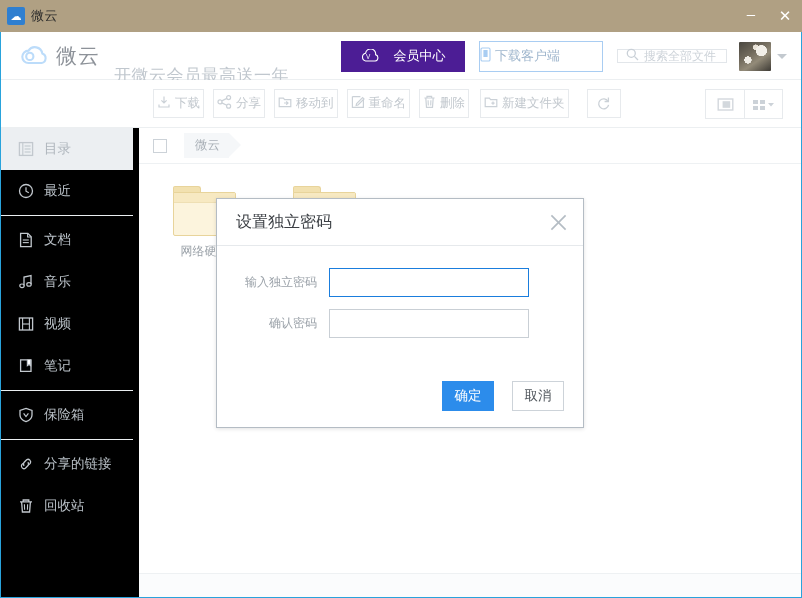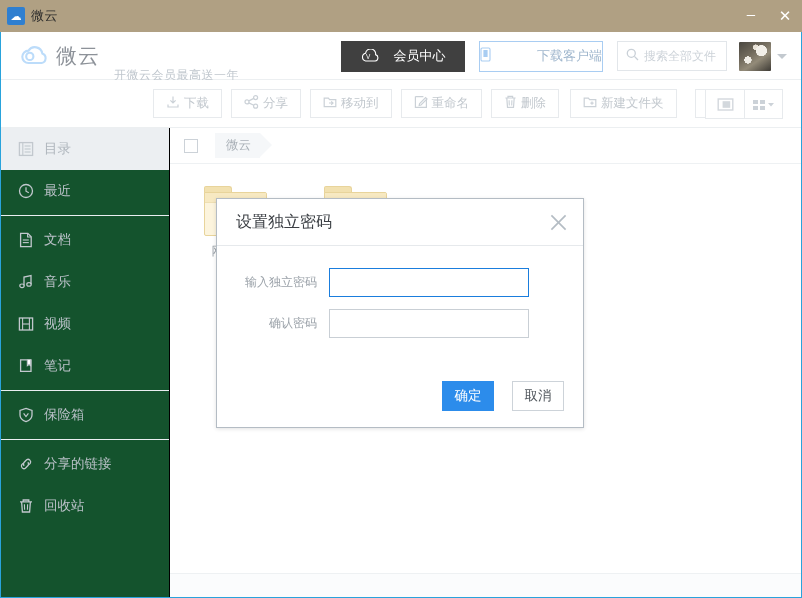--- a/index.html
+++ b/index.html
@@ -77,52 +77,52 @@
     width: 30px; height: 24px;
     position: relative; margin-right: 7px;
   }
   .brand-logo svg { display: block; }
   .brand-text {
     font-size: 21px; color: #8d9299;
     font-weight: normal; letter-spacing: 1px;
   }
   .brand-slogan {
     margin-left: 14px;
-    font-size: 12px; color: #c0c7ce;
+    font-size: 17px; color: #c0c7ce;
     letter-spacing: 0.5px;
     margin-top: 40px;
   }
 
   .hdr-right {
     position: absolute; right: 0; top: 0;
     height: 48px; display: flex; align-items: center;
   }
   .vip-btn {
     height: 31px; min-width: 124px;
-    background: #404040;
+    background: #4c1d95;
     color: #ffffff;
     font-size: 13px;
     display: flex; align-items: center; justify-content: center;
     gap: 14px;
     cursor: pointer;
   }
   .vip-btn .vipicon { display: flex; }
   .dl-btn {
     height: 31px; min-width: 124px;
     margin-left: 14px;
     border: 1px solid #a9cdf2;
     color: #9fb6cd;
     font-size: 13px;
     background: #ffffff;
-    display: flex; align-items: center; justify-content: space-between;
+    display: flex; align-items: center; justify-content: flex-start;
     gap: 4px;
     cursor: pointer;
   }
   .search-box {
-    height: 30px; width: 110px;
+    height: 14px; width: 110px;
     margin-left: 14px;
     border: 1px solid #e2e6ea;
     background: #ffffff;
     display: flex; align-items: center;
     padding-left: 8px; gap: 5px;
     cursor: text;
   }
   .search-box .ph { font-size: 12px; color: #cdd3d9; }
   .avatar-wrap {
     margin-left: 12px; margin-right: 14px;
@@ -164,21 +164,21 @@
     cursor: pointer;
   }
   .tb-group { display: flex; align-items: center; margin-left: 152px; gap: 9px; }
   .tool-btn {
     height: 29px;
     border: 1px solid #e7eaed;
     background: #ffffff;
     color: #c2c8ce;
     font-size: 12.5px;
     display: flex; align-items: center; justify-content: flex-end;
-    gap: 4px; padding: 0 12px;
+    gap: 4px; padding: 0 3px;
     cursor: default;
   }
   .refresh-btn {
     height: 29px; width: 34px;
     border: 1px solid #e7eaed;
     background: #ffffff;
     display: flex; align-items: center; justify-content: center;
     margin-left: 9px;
     cursor: pointer;
   }
@@ -193,23 +193,23 @@
     display: flex; align-items: center; justify-content: center;
     background: #ffffff;
     cursor: pointer;
   }
   .view-btn + .view-btn { border-left: 1px solid #e7eaed; }
 
   
   .split { display: flex; height: 469px; }
 
   .sidebar {
-    width: 169px; flex: none;
-    background: #14532d;
-    border-right: 1px solid #000000;
+    width: 138px; flex: none;
+    background: #000000;
+    border-right: 6px solid #000000;
     position: relative;
   }
   .side-item {
     height: 42px;
     display: flex; align-items: center;
     padding-left: 16px; gap: 10px;
     color: #b9c0c7; font-size: 13.5px;
     cursor: pointer;
     position: relative;
   }

